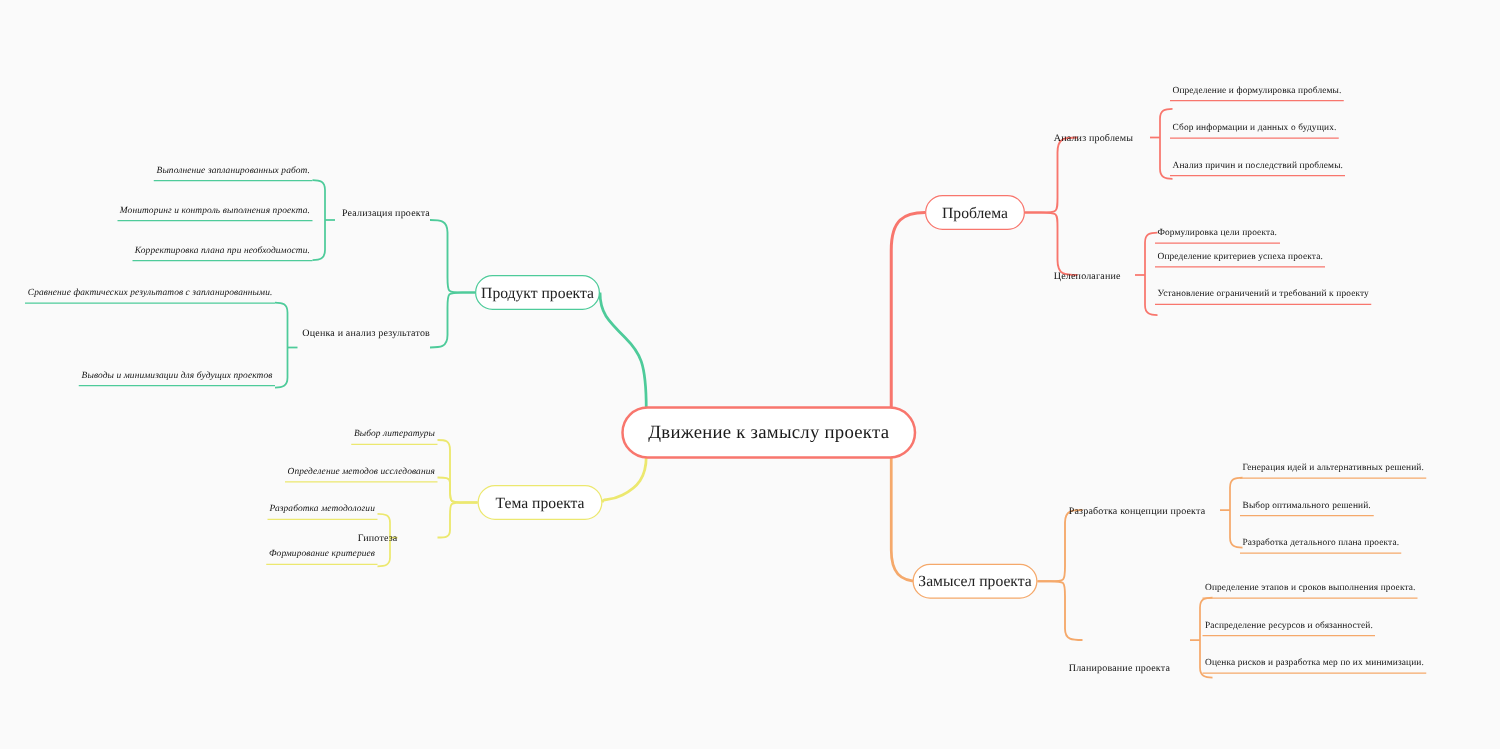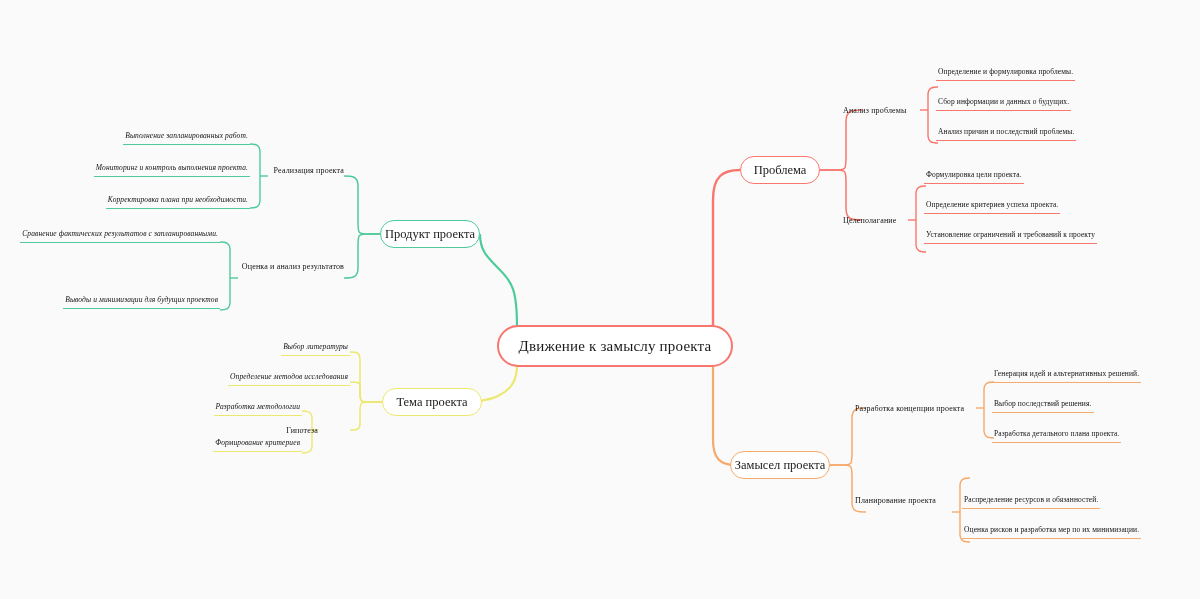--- a/index.html
+++ b/index.html
@@ -110,21 +110,21 @@
   <div class="node leaf red right" style="left:936px;top:66px;">
       <span>Определение и формулировка проблемы.</span>
     </div>
   <div class="node leaf red right" style="left:936px;top:96px;">
       <span>Сбор информации и данных о будущих.</span>
     </div>
   <div class="node leaf red right" style="left:936px;top:126px;">
       <span>Анализ причин и последствий проблемы.</span>
     </div>
 
-  <div class="node leaf red right" style="left:924px;top:169px;">
+  <div class="node leaf red right" style="left:924px;top:180px;">
       <span>Формулировка цели проекта.</span>
     </div>
   <div class="node leaf red right" style="left:924px;top:199px;">
       <span>Определение критериев успеха проекта.</span>
     </div>
   <div class="node leaf red right" style="left:924px;top:229px;">
       <span>Установление ограничений и требований к проекту</span>
     </div>
 
   <div class="node l1 green" style="left:380px;top:220px;width:100px;">Продукт проекта</div>
@@ -162,32 +162,35 @@
   <div class="node leaf yellow left" style="left:180px;top:401px;width:122px;">
       <span>Разработка методологии</span>
     </div>
   <div class="node leaf yellow left" style="left:180px;top:437px;width:122px;">
       <span>Формирование критериев</span>
     </div>
 
   <div class="node l1 orange" style="left:730px;top:451px;width:100px;">Замысел проекта</div>
 
   <div class="node l2 right" style="left:855px;top:401px;">Разработка концепции проекта</div>
-  <div class="node l2 right" style="left:855px;top:493px;">Планирование проекта</div>
+  <div class="node l2 right" style="left:855px;top:527px;">Планирование проекта</div>
 
   <div class="node leaf orange right" style="left:992px;top:368px;">
       <span>Генерация идей и альтернативных решений.</span>
     </div>
   <div class="node leaf orange right" style="left:992px;top:398px;">
-      <span>Выбор последствий решения.</span>
+      <span>Выбор оптимального решений.</span>
     </div>
   <div class="node leaf orange right" style="left:992px;top:428px;">
       <span>Разработка детального плана проекта.</span>
     </div>
 
+  <div class="node leaf orange right" style="left:962px;top:464px;">
+      <span>Определение этапов и сроков выполнения проекта.</span>
+    </div>
   <div class="node leaf orange right" style="left:962px;top:494px;">
       <span>Распределение ресурсов и обязанностей.</span>
     </div>
   <div class="node leaf orange right" style="left:962px;top:524px;">
       <span>Оценка рисков и разработка мер по их минимизации.</span>
     </div>
 
 </div>
 
 </body></html>

